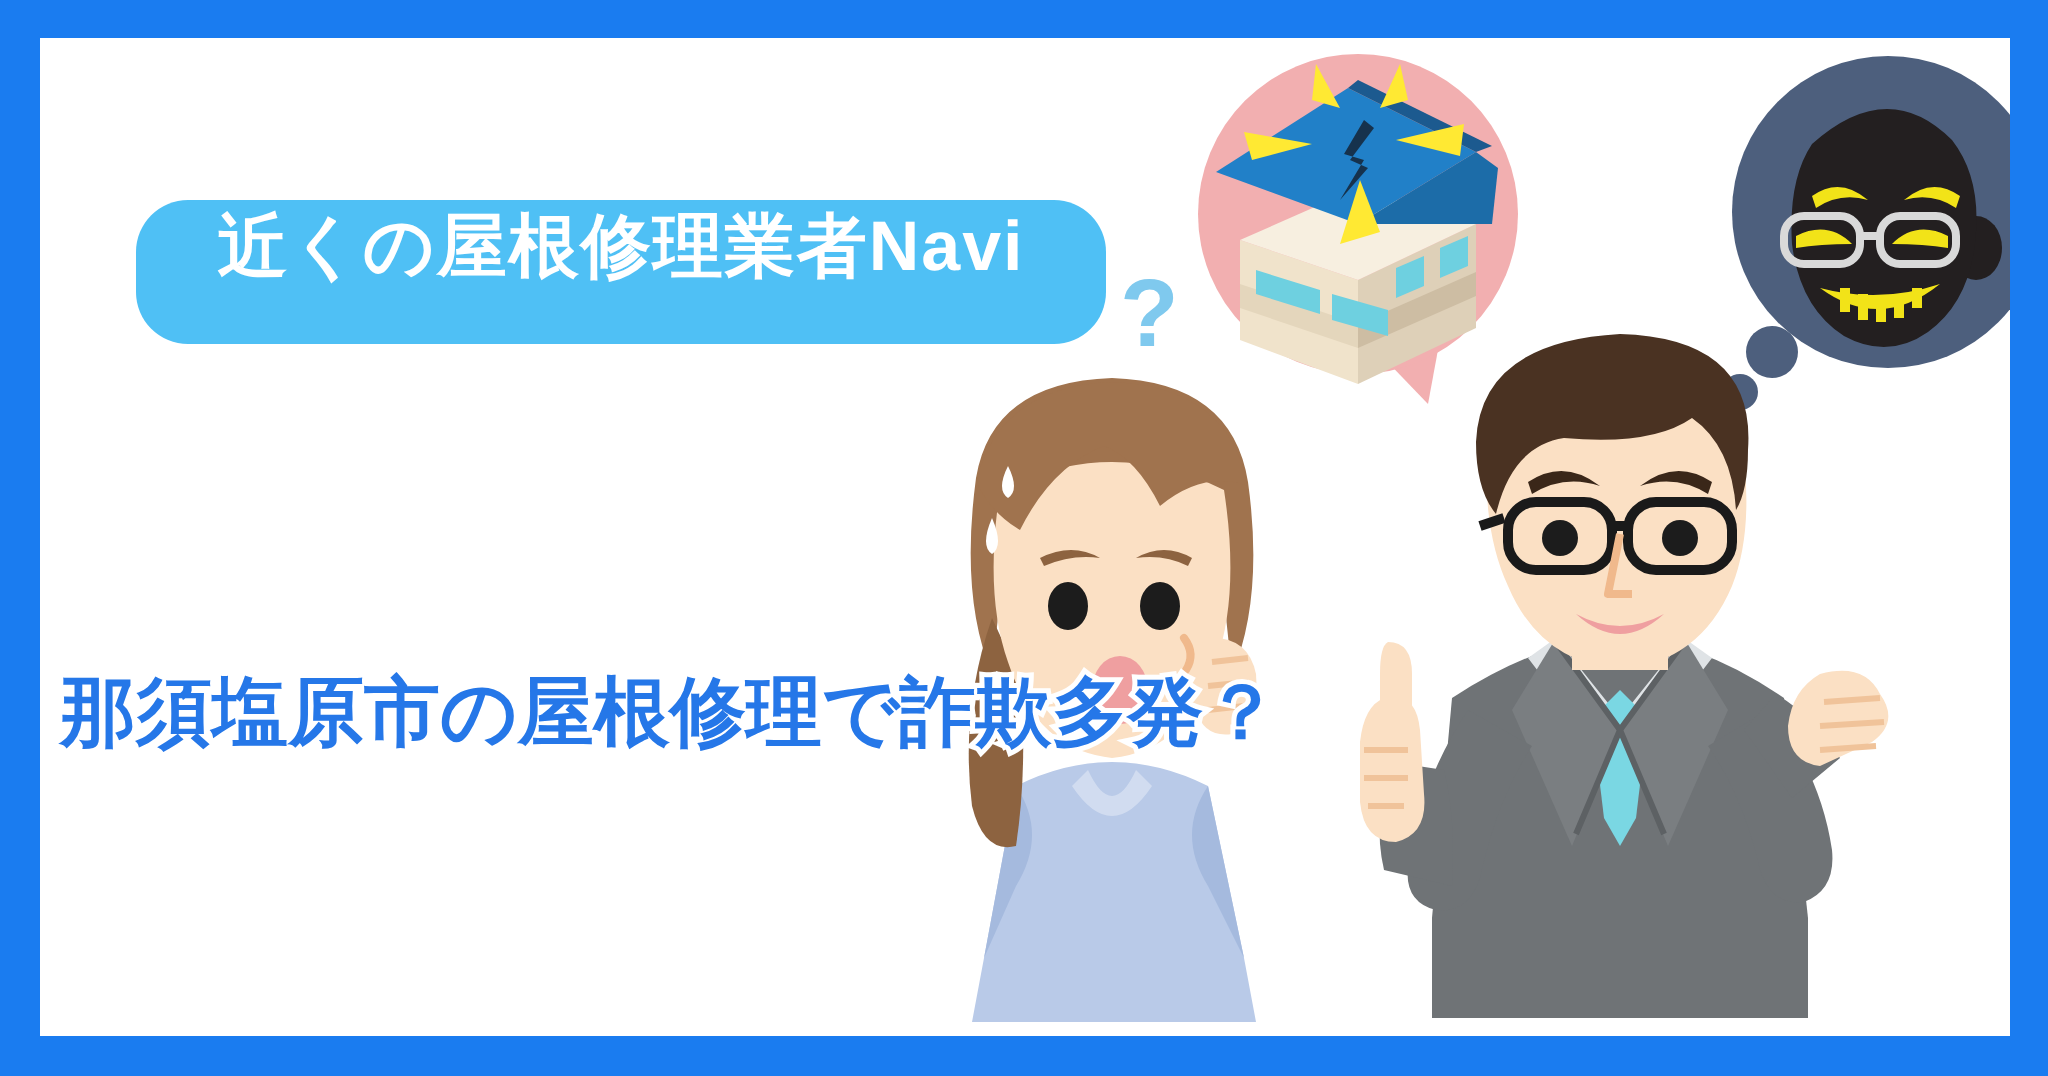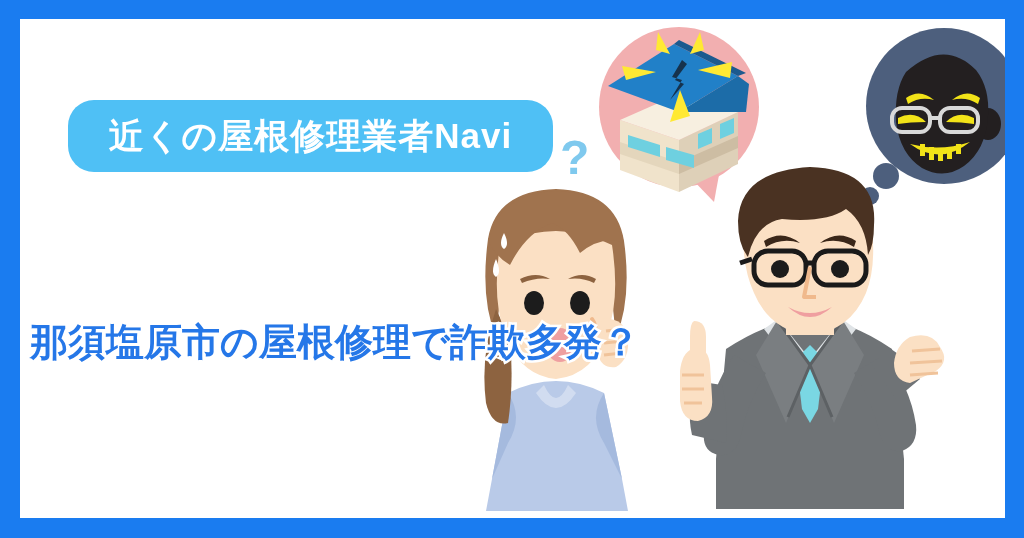--- a/index.html
+++ b/index.html
@@ -22,41 +22,41 @@
     overflow: hidden;
   }
 
   
   #badge {
     position: absolute;
     left: 48px; top: 81px;
     width: 485px; height: 72px;
     background: #4fc0f5;
     border-radius: 26px;
-    display: flex; align-items: center; justify-content: center;
+    display: flex; justify-content: center;
   }
   #badge-label {
     color: #ffffff;
     font-size: 35px;
     font-weight: bold;
     letter-spacing: 1px;
     white-space: nowrap;
   }
   #badge-qmark {
     position: absolute;
     left: 540px; top: 111px;
     font-size: 48px;
     font-weight: bold;
     color: #7fc9ee;
   }
 
   
   #headline-sub {
     position: absolute;
-    left: 10px; top: 298px;
+    left: 10px; top: 312px;
     font-size: 38px;
     font-weight: bold;
     color: #2577e8;
     white-space: nowrap;
     letter-spacing: 0px;
     -webkit-text-stroke: 5px #ffffff;
     paint-order: stroke fill;
     z-index: 40;
   }
   #headline-main {

